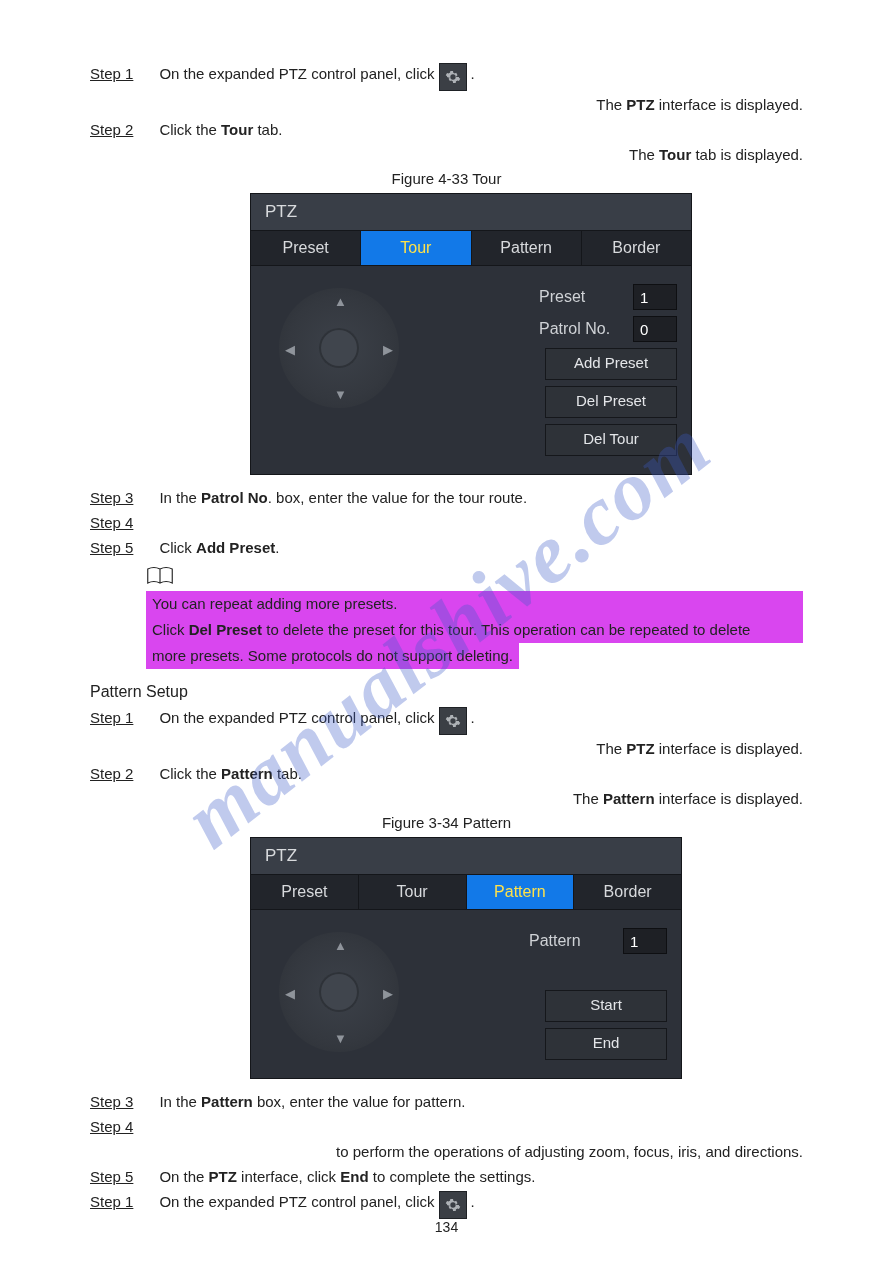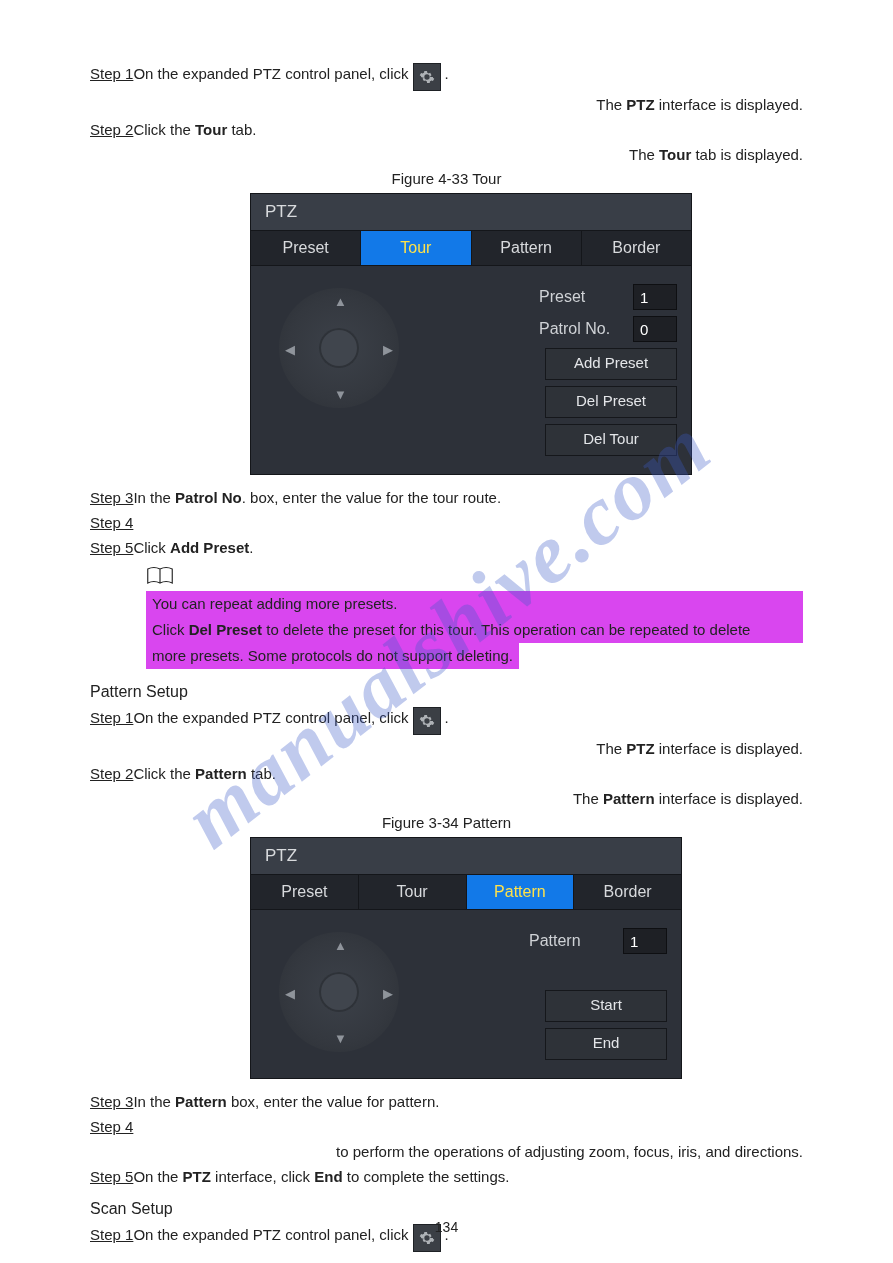--- a/index.html
+++ b/index.html
@@ -1,18 +1,18 @@
 <!DOCTYPE html>
 <html><head>
 <meta charset="utf-8">
 <style>
   html,body{margin:0;padding:0;background:#fff;font-family:Arial,Helvetica,sans-serif;color:#222;}
   .page{width:893px;height:1263px;position:relative;padding:60px 90px 0 90px;box-sizing:border-box;}
   .step-line{display:flex;align-items:flex-start;font-size:15px;line-height:22px;margin:3px 0;flex-wrap:wrap;}
-  .step-label{text-decoration:underline;margin-right:0;white-space:nowrap;}
+  .step-label{text-decoration:underline;margin-right:26px;white-space:nowrap;}
   .sub-line{margin-left:36px;font-size:15px;line-height:22px;margin-bottom:2px;text-align:right;}
   .fig-label{margin-left:56px;font-size:15px;margin:4px 0 6px 0;}
   .icon-gear{display:inline-flex;width:26px;height:26px;background:#3b3f45;border:1px solid #1e2125;align-items:center;justify-content:center;margin:0 4px;vertical-align:middle;}
   .icon-gear svg{width:16px;height:16px;fill:#aeb2b6;}
   .note-block{display:flex;align-items:flex-start;margin-left:56px;margin-top:4px;}
   .note-icon{width:30px;height:22px;margin-right:8px;margin-top:2px;}
   .note-icon svg{width:28px;height:22px;stroke:#222;fill:none;stroke-width:1.3;}
   .note-text{font-size:15px;line-height:20px;}
   .note-hl{background:#d946ef;padding:2px 6px;margin-left:56px;font-size:15px;line-height:22px;}
   .section-sub{font-size:16px;font-weight:normal;margin:2px 0 6px 0;}
@@ -186,21 +186,20 @@
   <div class="step-line">
       <span class="step-label">Step 4</span>
     </div>
   <div class="sub-line">to perform the operations of adjusting zoom, focus, iris, and directions.</div>
   <div class="step-line">
       <span class="step-label">Step 5</span>
     <span>On the <span class="b">PTZ</span> interface, click <span class="b">End</span> to complete the settings.</span>
     </div>
 
   
-  <div class="section-sub" style="margin-top:12px">Scan Setup</div>
   <div class="step-line">
     <span class="step-label">Step 1</span>
     <span>On the expanded PTZ control panel, click </span>
     <span class="icon-gear">
         <svg viewBox="0 0 24 24">
           <path d="M12 8a4 4 0 100 8 4 4 0 000-8zm9 4a7 7 0 01-.1 1.2l2 1.5-2 3.4-2.3-.9a7.3 7.3 0 01-2.1 1.2l-.4 2.5h-4l-.4-2.5a7.3 7.3 0 01-2.1-1.2l-2.3.9-2-3.4 2-1.5A7 7 0 013 12a7 7 0 01.1-1.2l-2-1.5 2-3.4 2.3.9a7.3 7.3 0 012.1-1.2L8 3h4l.4 2.5c.8.3 1.5.7 2.1 1.2l2.3-.9 2 3.4-2 1.5c.1.4.2.8.2 1.3z"></path>
         </svg>
       </span>
     <span>.</span>
   </div>

